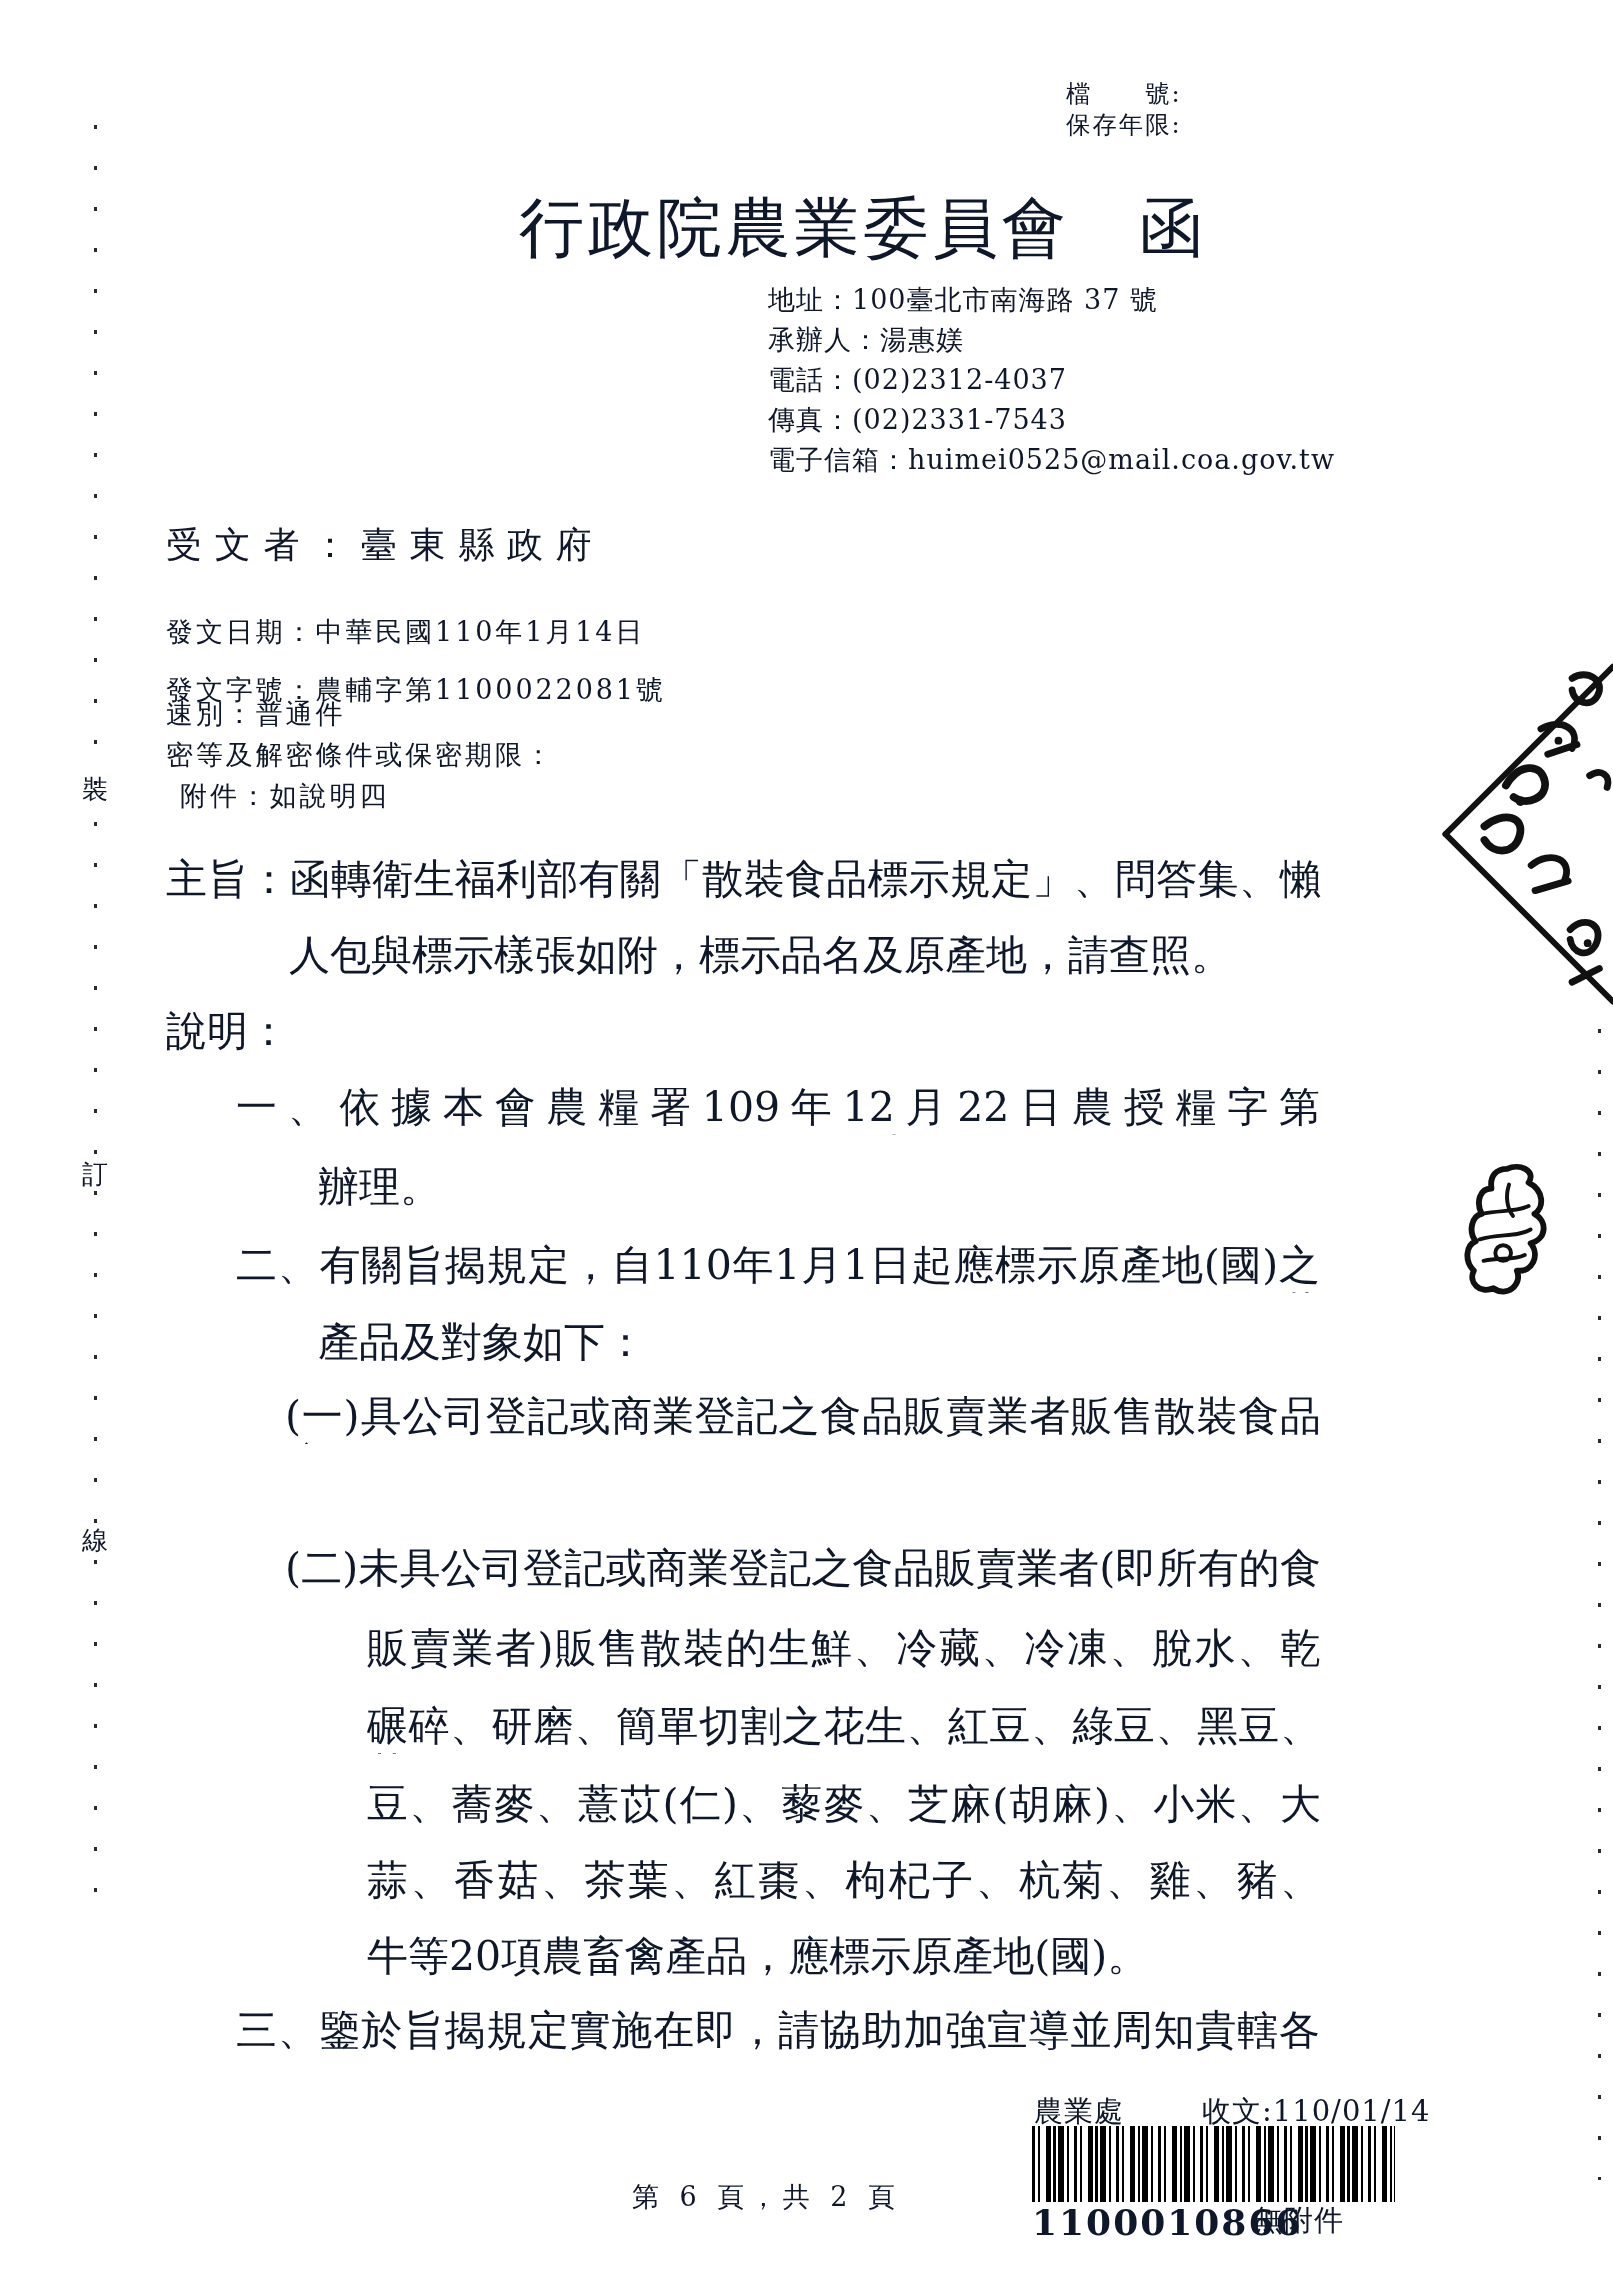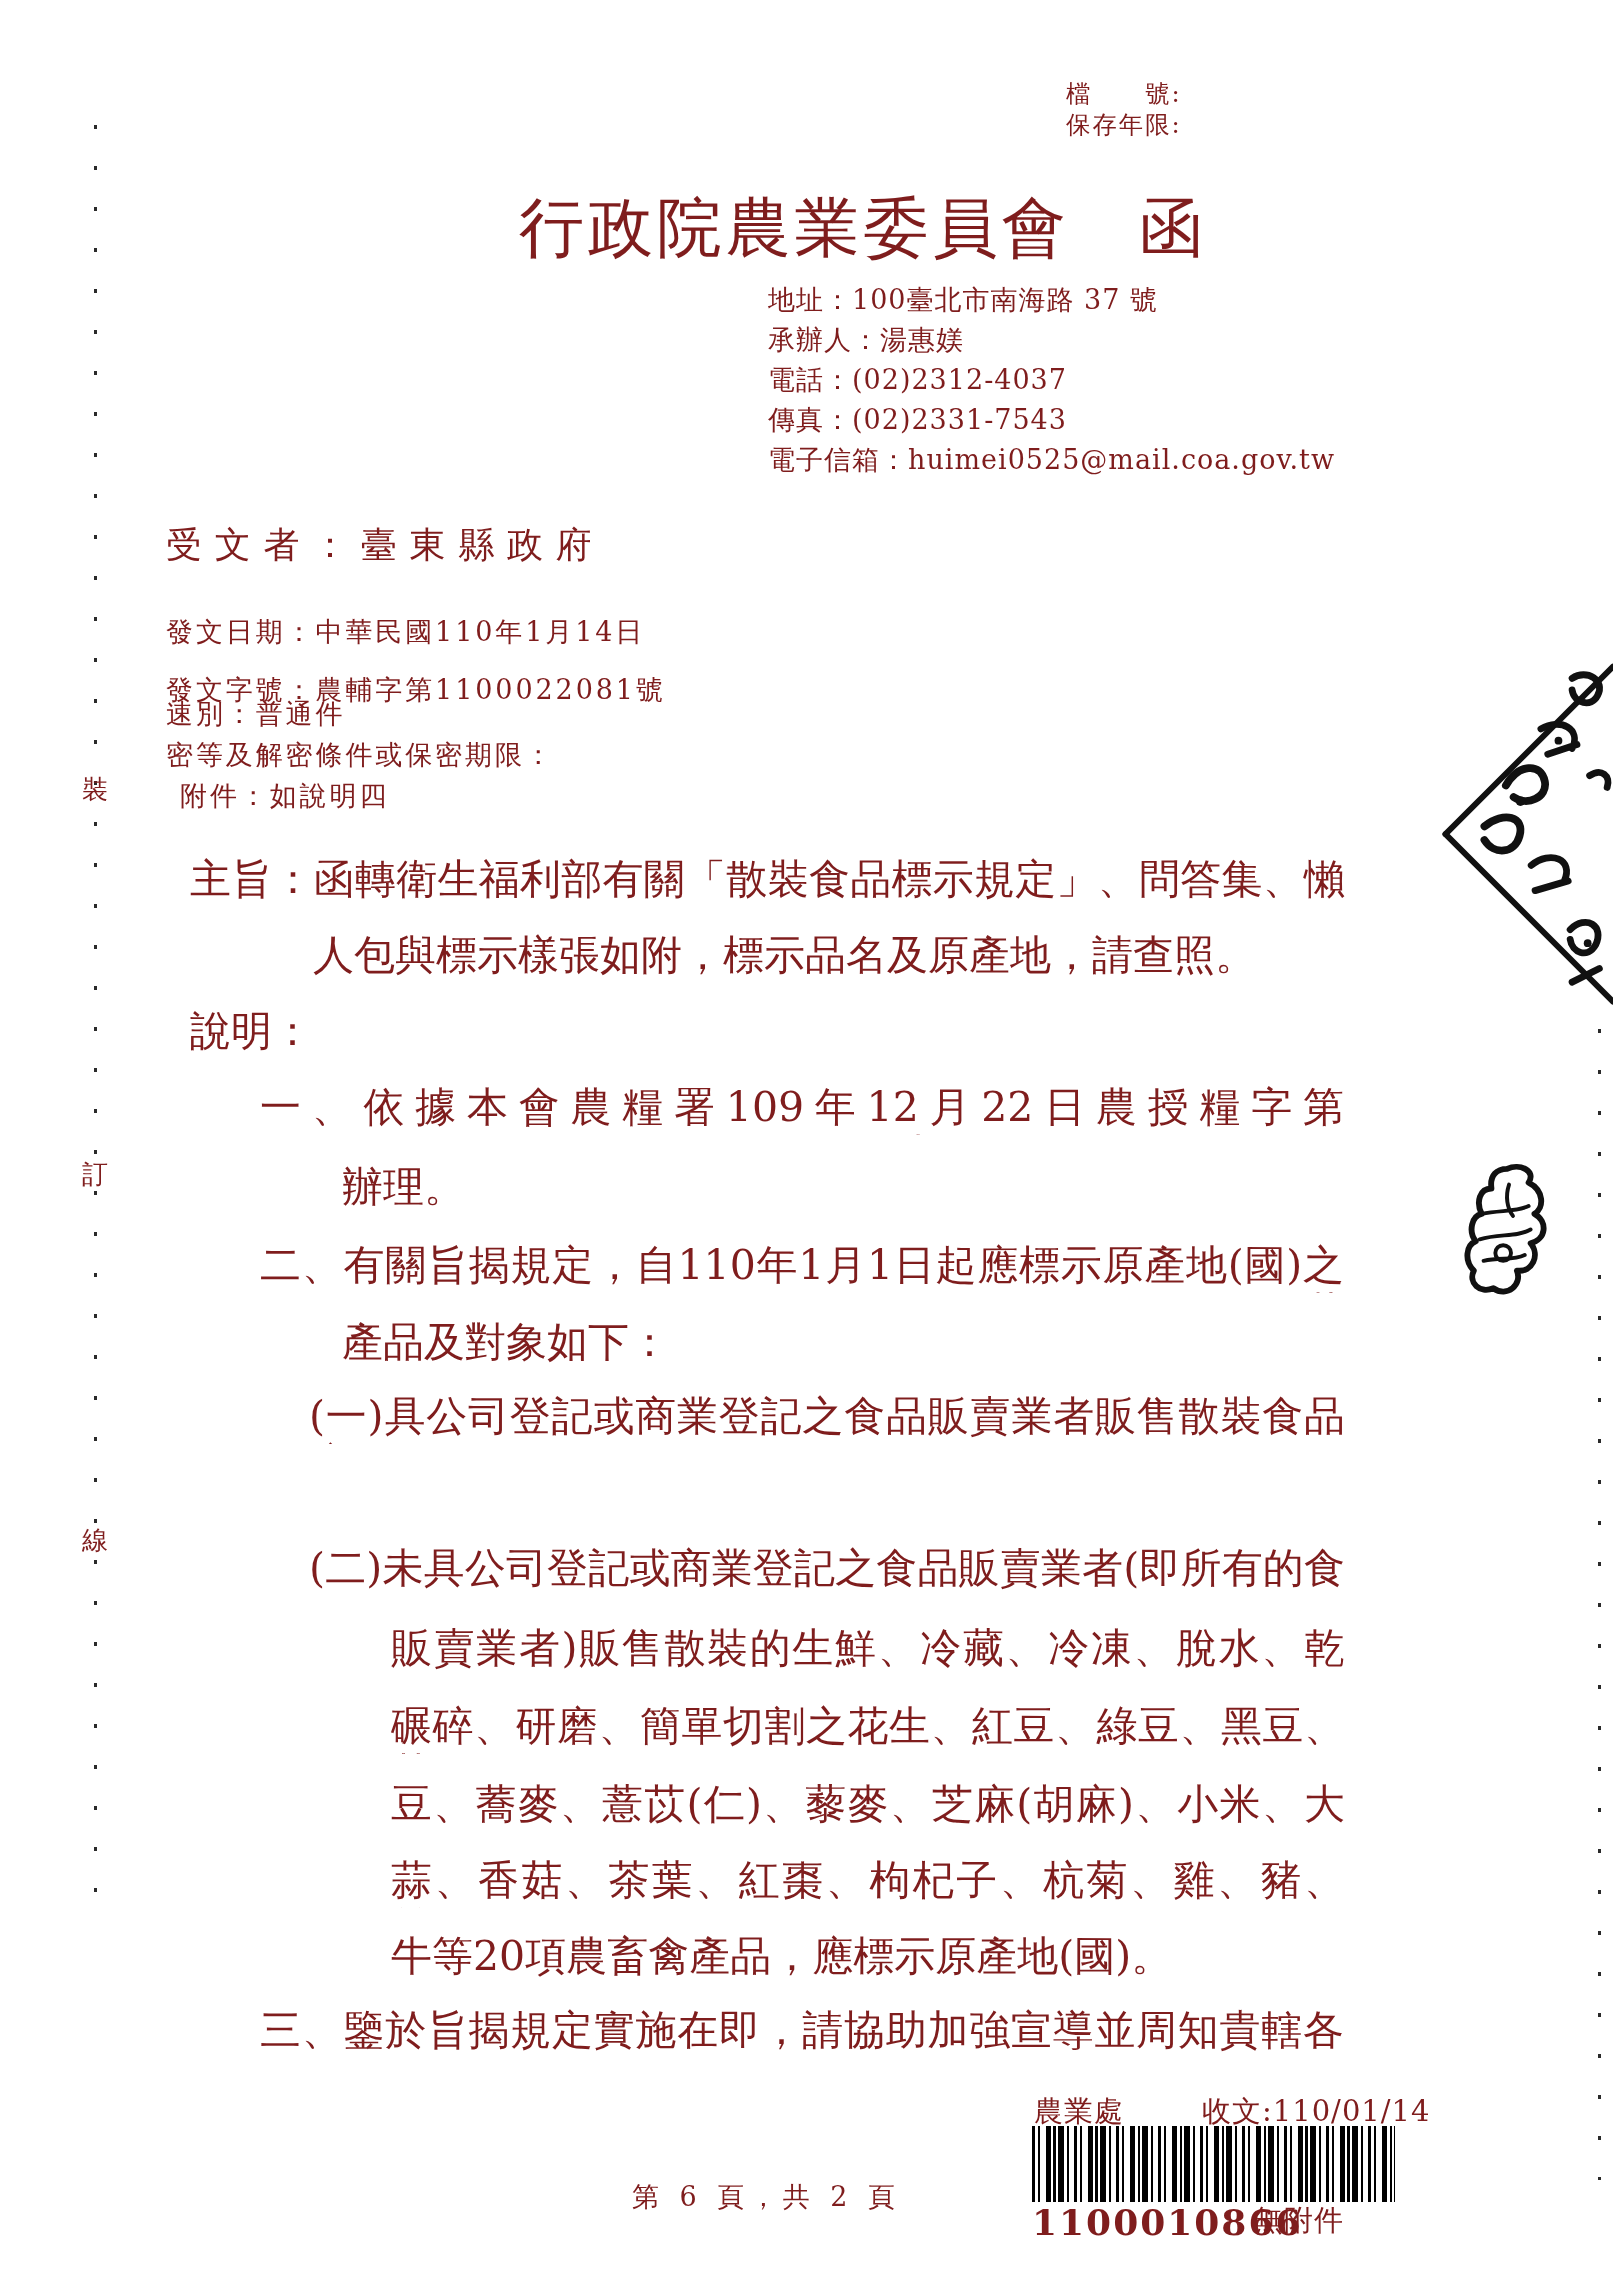--- a/index.html
+++ b/index.html
@@ -1,34 +1,34 @@
 <!DOCTYPE html>
 <html><head>
 <meta charset="utf-8">
 <style>
   html,body{margin:0;padding:0;background:#9a9a9a;}
   #page{
     position:relative;width:1613px;height:2286px;background:#ffffff;
-    overflow:hidden;color:#7f1d1d;
+    overflow:hidden;color:#0f172a;
     font-family:"DejaVu Serif","Liberation Serif",serif;
     text-decoration:underline;
   }
   .abs{position:absolute;white-space:nowrap;line-height:1;}
   
   .arch{font-size:24.4px;letter-spacing:2px;}
   
   .title{font-size:65px;letter-spacing:3.9px;font-weight:500;}
   
   .contact{font-size:27px;letter-spacing:1px;}
   
   .recv{font-size:36px;letter-spacing:12.7px;text-align:right;}
   
   .meta{font-size:27px;letter-spacing:2.9px;}
   
-  .bline{position:absolute;font-size:41px;line-height:1.15;white-space:nowrap;margin-left:24px;}
+  .bline{position:absolute;font-size:41px;line-height:1.15;white-space:nowrap;}
   .j{white-space:normal;text-align:justify;text-align-last:justify;text-justify:inter-character;overflow:hidden;height:51px;}
   
   .dots-v{position:absolute;width:2.9px;background-image:repeating-linear-gradient(180deg,#2a2a2a 0 3.9px,transparent 3.9px 41px);}
   .bindchar{font-size:26px;}
   
   .rcpt{font-size:29px;letter-spacing:1px;}
   .docid{font-size:36px;font-weight:600;letter-spacing:2px;}
   .barcode{
     position:absolute;left:1032px;top:2126px;width:363px;height:76px;
     background:repeating-linear-gradient(90deg,

